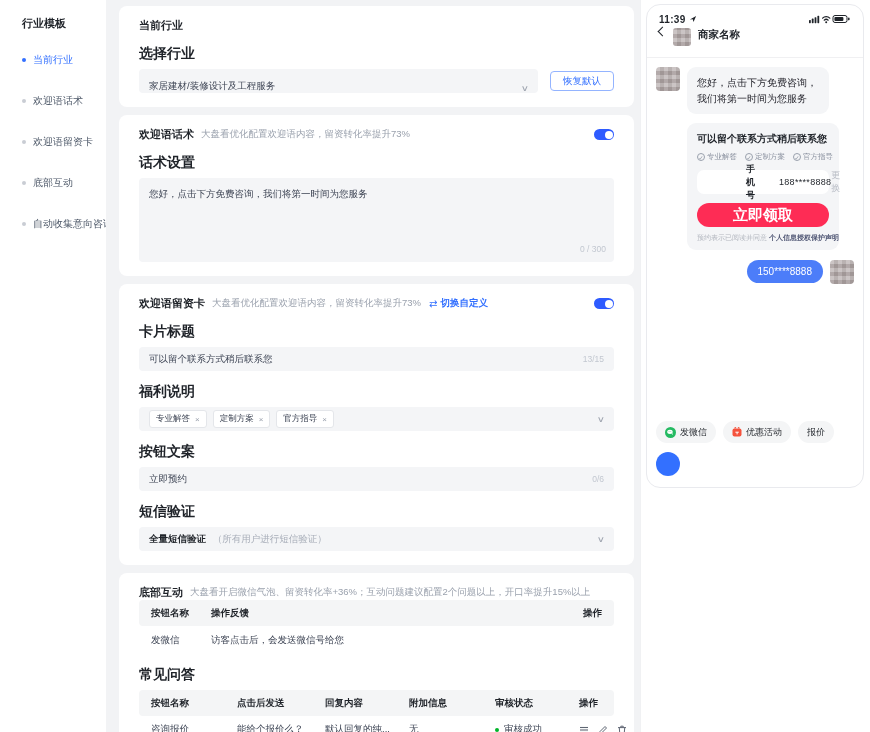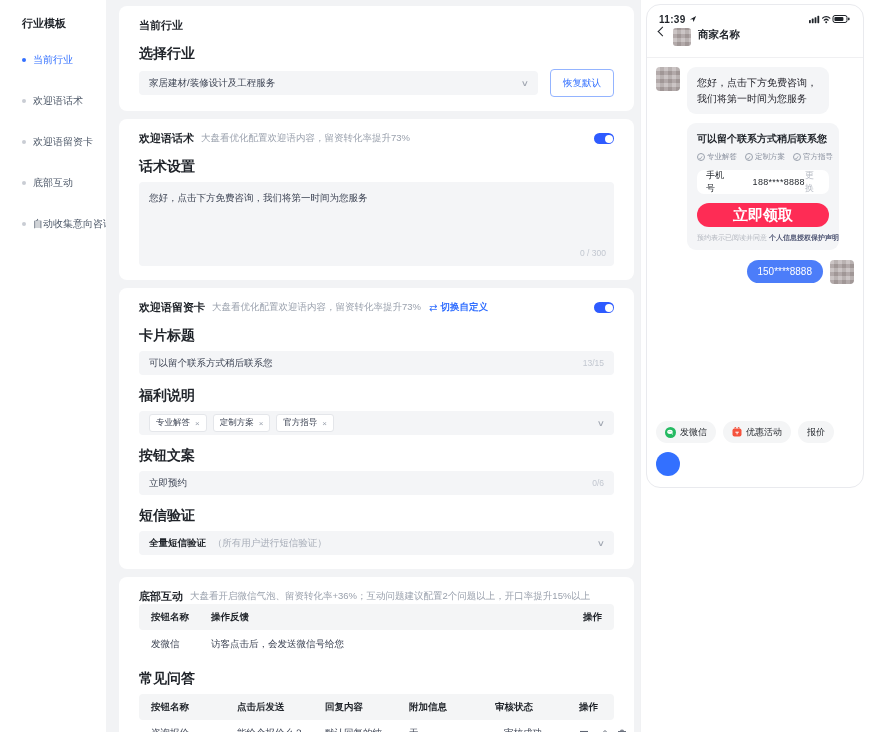--- a/index.html
+++ b/index.html
@@ -27,22 +27,22 @@
   .sec-desc { font-size:9.5px; color:#9aa1ad; margin-left:7px; }
   .head-spacer { flex:1; }
   .swap-link { font-size:9.5px; color:#3370ff; margin-left:8px; display:flex; align-items:center; gap:3px; cursor:pointer; font-weight:bold; }
   .swap-glyph { font-size:10px; font-weight:normal; }
   .field-label { font-size:14px; font-weight:bold; color:#1f2329; margin:12px 0 6px; }
   .gbox { background:#f4f5f7; border-radius:4px; min-height:24px; display:flex; align-items:center; padding:0 10px; font-size:9.5px; color:#3c4353; }
   .between { justify-content:space-between; }
   .chev { color:#a0a6b1; font-size:8px; transform:scaleX(1.4); flex:none; }
   .counter { font-size:8.5px; color:#c2c7d0; flex:none; margin-left:8px; }
   .select-row { display:flex; align-items:center; }
-  .select-row .gbox { flex:1; }
-  .reset-btn { margin-left:12px; height:28px; padding:0 12px; border:1px solid #94b4ff; color:#3370ff; background:#fff; border-radius:4px; font-size:9.5px; cursor:pointer; flex:none; font-family:inherit; }
+  .select-row .gbox { flex:1;align-items:flex-end; }
+  .reset-btn { margin-left:12px; height:20px; padding:0 12px; border:1px solid #94b4ff; color:#3370ff; background:#fff; border-radius:4px; font-size:9.5px; cursor:pointer; flex:none; font-family:inherit; }
   .switch { width:20px; height:11px; border-radius:6px; background:#2e5bff; position:relative; flex:none; cursor:pointer; }
   .switch::after { content:""; position:absolute; width:8px; height:8px; border-radius:50%; background:#fff; top:1.5px; right:1.5px; }
   .textarea-box { background:#f4f5f7; border-radius:4px; height:84px; padding:8px 10px 4px; font-size:9.5px; color:#3c4353; position:relative; line-height:1.6; }
   .textarea-box .counter { position:absolute; right:8px; bottom:5px; }
   .tags-box { background:#f4f5f7; border-radius:4px; min-height:24px; display:flex; align-items:center; gap:6px; padding:0 10px; }
   .tag { background:#fff; border:1px solid #e4e6ea; border-radius:3px; font-size:8.5px; color:#3c4353; padding:2px 6px; display:flex; align-items:center; gap:5px; }
   .tag .x { color:#9aa1ad; font-size:8px; cursor:pointer; }
   .tags-spacer { flex:1; }
   .sms-value { font-weight:bold; color:#1f2329; }
   .sms-hint { color:#a7adb8; margin-left:4px; font-weight:normal; }
@@ -78,21 +78,21 @@
   .chat { flex:1; padding-top:9px; display:flex; flex-direction:column; overflow:hidden; }
   .msg-row { display:flex; gap:7px; margin-bottom:9px; }
   .msg-avatar { width:24px; height:24px; border-radius:4px; }
   .bubble { background:#f4f5f7; border-radius:9px; padding:8px 10px; font-size:10px; line-height:1.55; color:#26262e; max-width:142px; }
   .lead-card-msg { margin-left:31px; background:#f4f5f7; border-radius:9px; padding:9px 10px 7px; width:152px; margin-bottom:10px; }
   .lc-title { font-size:10px; font-weight:bold; color:#1f2329; }
   .lc-benefits { display:flex; gap:8px; margin-top:6px; }
   .lc-benefit { display:flex; align-items:center; gap:2px; font-size:7.5px; color:#8a919f; white-space:nowrap; }
   .check-circle { width:8px; height:8px; border:1px solid #9aa1ad; border-radius:50%; display:inline-flex; align-items:center; justify-content:center; font-size:6px; color:#8a919f; flex:none; }
   .lc-phone-row { background:#fff; border-radius:7px; height:24px; display:flex; align-items:center; padding:0 9px; margin-top:8px; font-size:9px; }
-  .lc-phone-label { font-weight:normal; color:#1f2329; }
+  .lc-phone-label { font-weight:bold; color:#1f2329;margin-left:40px; }
   .lc-phone-num { margin-left:24px; color:#1f2329; letter-spacing:.3px; }
   .lc-change { margin-left:auto; color:#b9bdc6; cursor:pointer; }
   .lc-cta { margin-top:9px; height:24px; border-radius:13px; background:#fe2c55; color:#fff; font-size:15px; font-weight:bold; display:flex; align-items:center; justify-content:center; cursor:pointer; }
   .lc-agree { margin-top:6px; text-align:center; font-size:7px; color:#b4b8c0; white-space:nowrap; }
   .lc-agree .agree-link { color:#4e5573; font-weight:bold; cursor:pointer; }
   .user-row { display:flex; justify-content:flex-end; align-items:flex-start; gap:7px; margin-bottom:12px; }
   .user-bubble { background:#4c7df9; color:#fff; font-size:10px; padding:6px 11px; border-radius:13px; }
   .q-link { color:#4e6cc4; margin-top:8px; cursor:pointer; }
   .chat-spacer { flex:1; }
   .chips-row { display:flex; gap:7px; margin-bottom:9px; }

